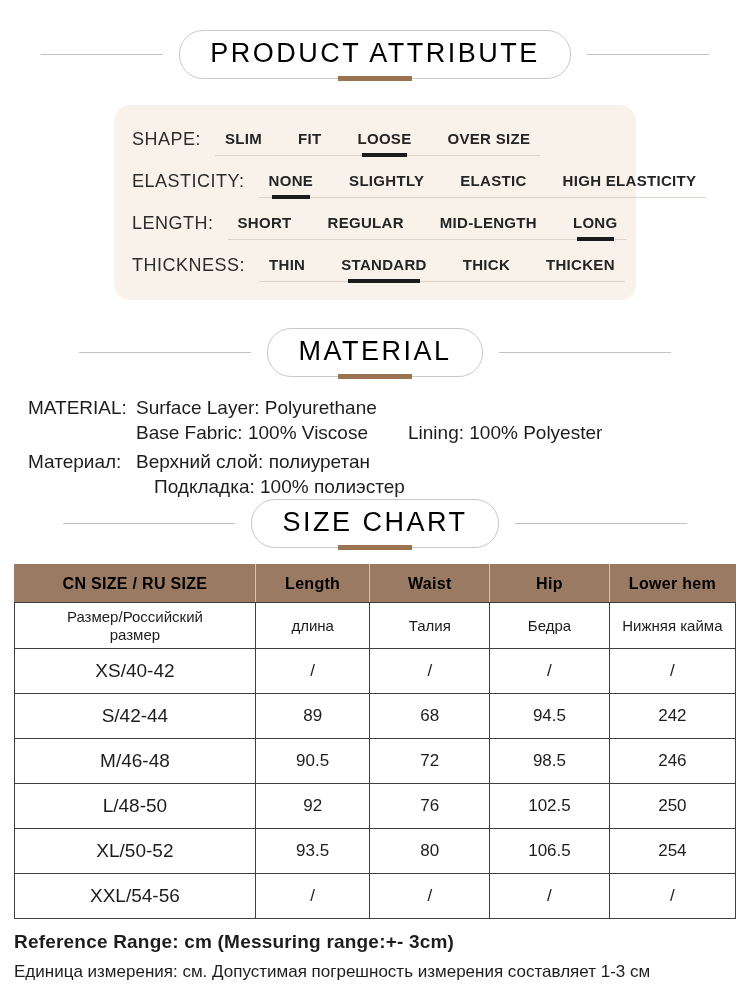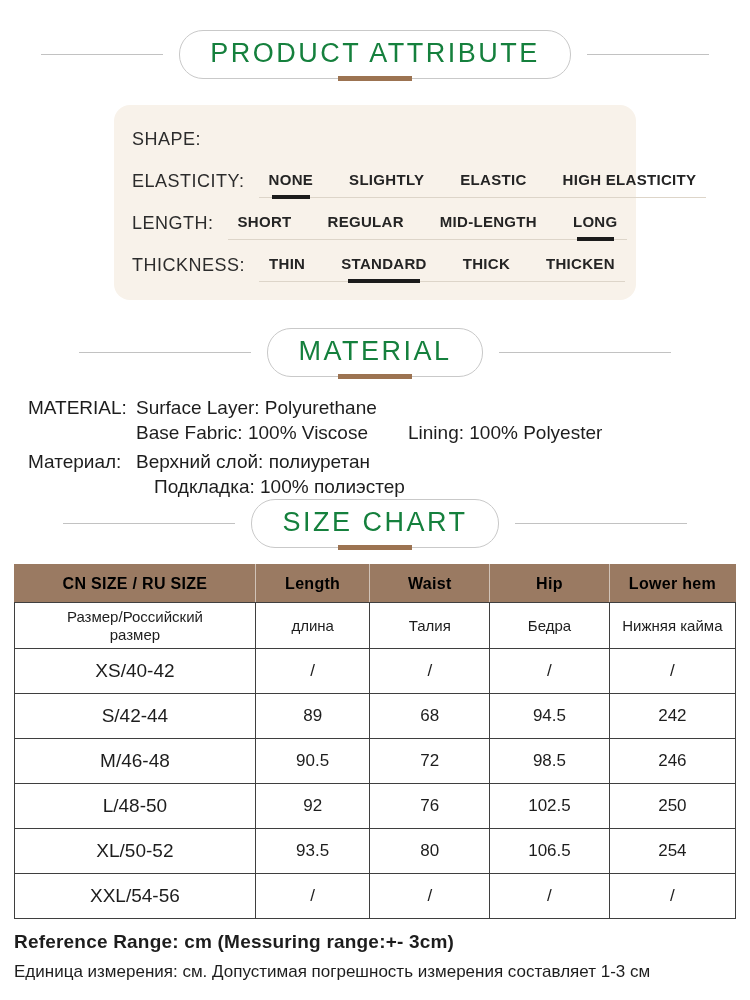--- a/index.html
+++ b/index.html
@@ -27,40 +27,40 @@
     flex:1 1 auto;max-width:172px;height:0;
     border-top:1.5px solid var(--divider);
     margin:0 16px;
   }
   .pill{
     position:relative;display:inline-block;
     border:1.5px solid #c9c9c9;border-radius:24px;
     padding:7px 30px 9px 30px;background:#fff;
   }
   .pill-text{
-    font-size:27px;letter-spacing:2.5px;color:#15803d;
+    font-size:27px;letter-spacing:2.5px;color:#000000;
     white-space:nowrap;
   }
   .accent-bar{
     position:absolute;left:50%;transform:translateX(-50%);
     bottom:-3px;width:74px;height:5px;
     background:var(--accent-bar);
   }
   .head-1{margin-top:30px;}
   .head-2{margin-top:28px;}
   .head-3{}
 
   
   .attr-panel{
     width:522px;margin:26px auto 0 auto;
     background:var(--panel-bg);
     border-radius:16px;
     padding:24px 18px 18px 18px;
   }
-  .attr-row{display:flex;margin-bottom:15px;}
+  .attr-row{display:flex;align-items:flex-end;margin-bottom:15px;}
   .attr-row:last-child{margin-bottom:0;}
   .attr-label{
     font-size:18px;color:#2c2c2c;letter-spacing:0.5px;
     white-space:nowrap;margin-right:14px;padding-bottom:6px;
   }
   .opts{
     display:inline-flex;gap:36px;
     border-bottom:1px solid #ddd5c9;
     padding:0 10px 8px 10px;
   }
@@ -123,20 +123,26 @@
     <span class="pill-text">PRODUCT ATTRIBUTE</span>
     <span class="accent-bar"></span>
   </span>
   <span class="hline"></span>
 </div>
 
 <div class="attr-panel">
 
   <div class="attr-row">
     <span class="attr-label">SHAPE:</span>
+    <span class="opts">
+      <span class="opt">SLIM</span>
+      <span class="opt">FIT</span>
+      <span class="opt sel">LOOSE</span>
+      <span class="opt">OVER SIZE</span>
+    </span>
   </div>
 
   <div class="attr-row">
     <span class="attr-label">ELASTICITY:</span>
     <span class="opts">
       <span class="opt sel">NONE</span>
       <span class="opt">SLIGHTLY</span>
       <span class="opt">ELASTIC</span>
       <span class="opt">HIGH ELASTICITY</span>
     </span>

